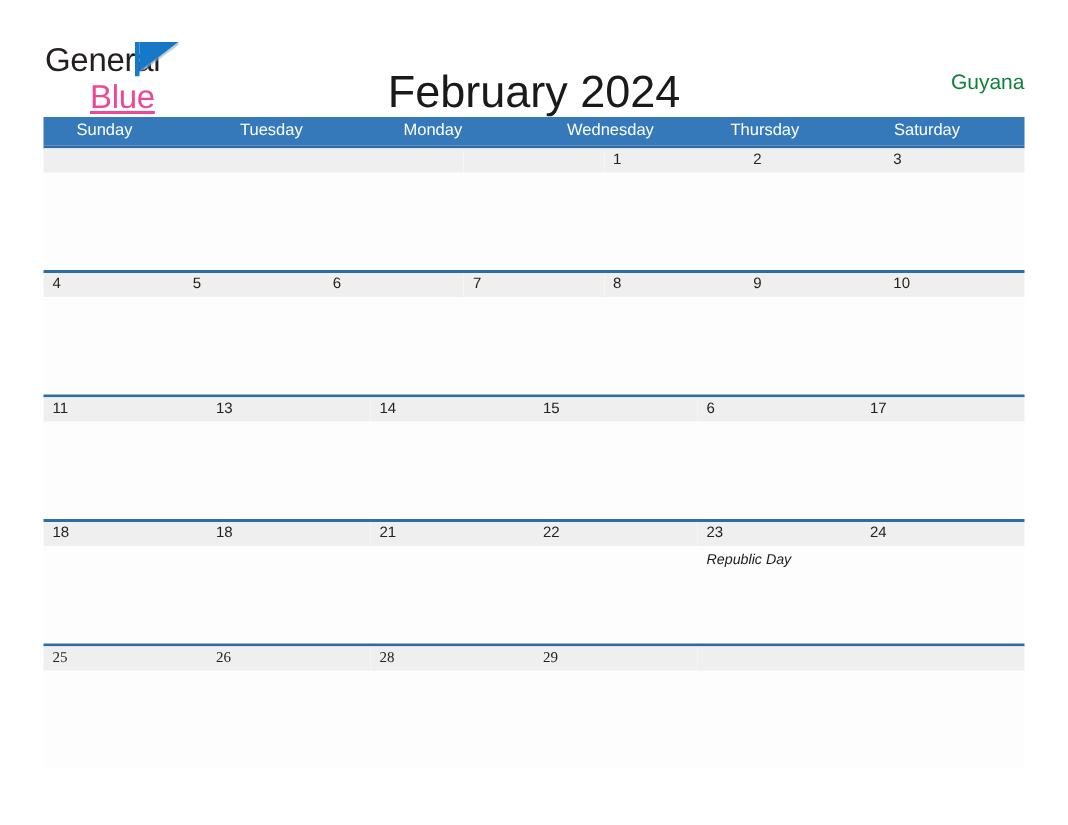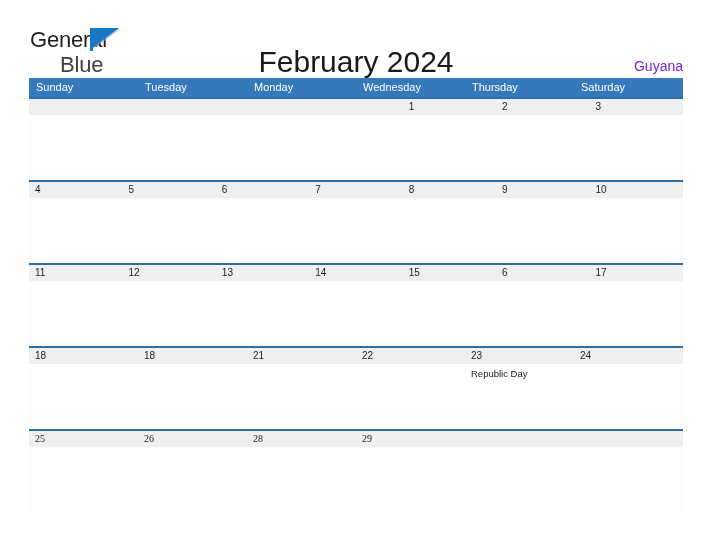--- a/index.html
+++ b/index.html
@@ -46,65 +46,65 @@
     left: 60px;
     top: -1px;
     width: 30px;
     height: 23px;
   }
   .brand-row2 {
     display: block;
     margin-top: 1px;
     margin-left: 30px;
     font-size: 22px;
-    color: #404040;
+    color: #ec4899;
     letter-spacing: -0.2px;
+    text-decoration: underline;
   }
 
   .cal-title {
     position: absolute;
     left: 0;
     right: 0;
     top: 45px;
     text-align: center;
     font-size: 30px;
     color: #1a1a1a;
     font-weight: normal;
     margin: 0;
     letter-spacing: 0px;
   }
 
   .country {
     position: absolute;
     right: 29px;
     top: 46px;
     font-size: 14px;
-    color: #6d28d9;
-    margin-top: 12px;
+    color: #15803d;
   }
 
   
   .calendar {
     position: absolute;
     left: 29px;
     top: 78px;
     width: 654px;
   }
 
   .weekday-row {
     display: flex;
     background: #3579bb;
     height: 19px;
   }
   .weekday-cell {
     flex: 1 1 0;
     color: #ffffff;
     font-size: 11px;
     line-height: 19px;
-    padding-left: 7px;
+    padding-left: 22px;
     box-sizing: border-box;
     overflow: hidden;
     white-space: nowrap;
   }
 
   .week-row {
     display: flex;
     border-top: 2px solid #2e6da4;
     height: 81px;
     position: relative;
@@ -128,20 +128,21 @@
     line-height: 16px;
     padding-left: 6px;
     box-sizing: border-box;
     white-space: nowrap;
   }
   .day-cell.empty .day-number-band {
     color: transparent;
   }
   .event-list {
     padding: 4px 5px 0 6px;
+    font-style: italic;
   }
   .event {
     font-size: 9.5px;
     color: #1a1a1a;
     line-height: 12px;
     white-space: nowrap;
     overflow: hidden;
   }
 </style>
 </head>
@@ -225,23 +226,20 @@
         </div>
         <div class="day-cell">
           <div class="day-number-band">10</div>
         </div>
       </div>
       <div class="week-row">
         <div class="day-cell">
           <div class="day-number-band">11</div>
         </div>
         <div class="day-cell">
-          <div class="day-number-band">12</div>
-        </div>
-        <div class="day-cell">
           <div class="day-number-band">13</div>
         </div>
         <div class="day-cell">
           <div class="day-number-band">14</div>
         </div>
         <div class="day-cell">
           <div class="day-number-band">15</div>
         </div>
         <div class="day-cell">
           <div class="day-number-band">6</div>

